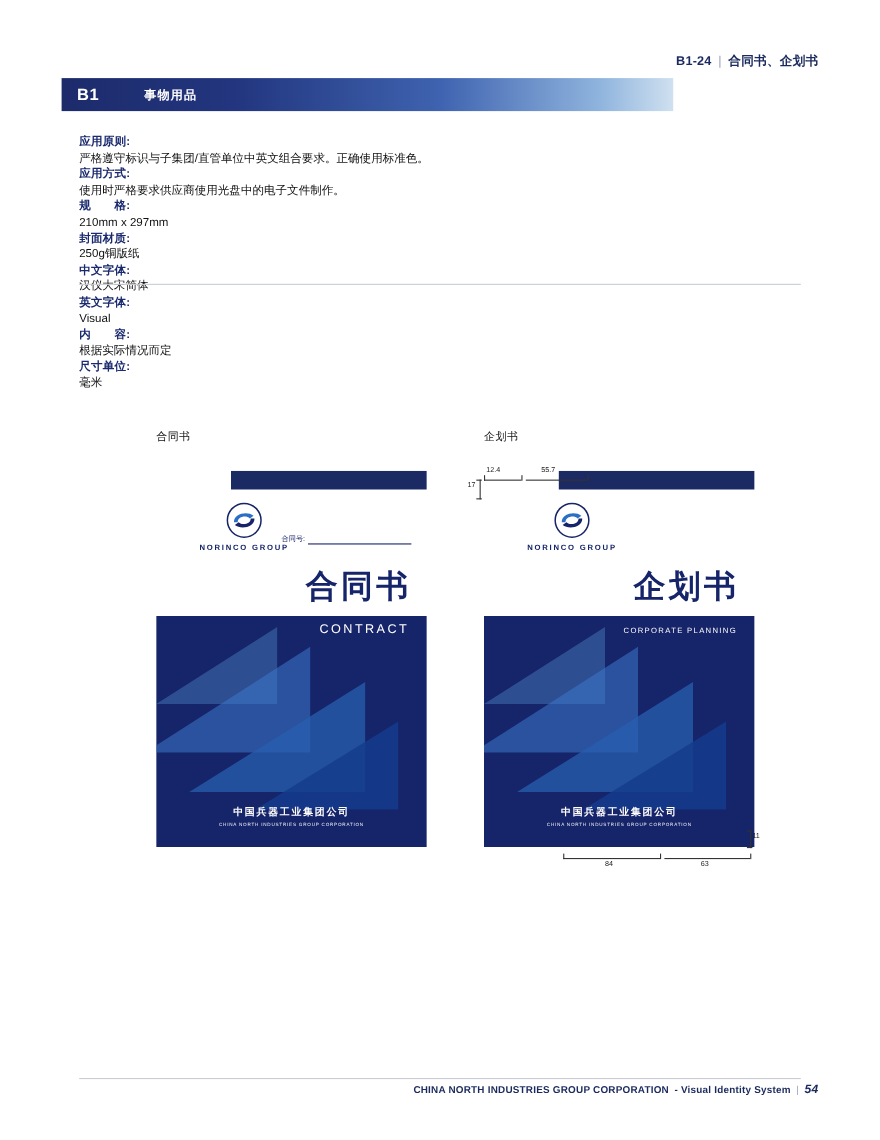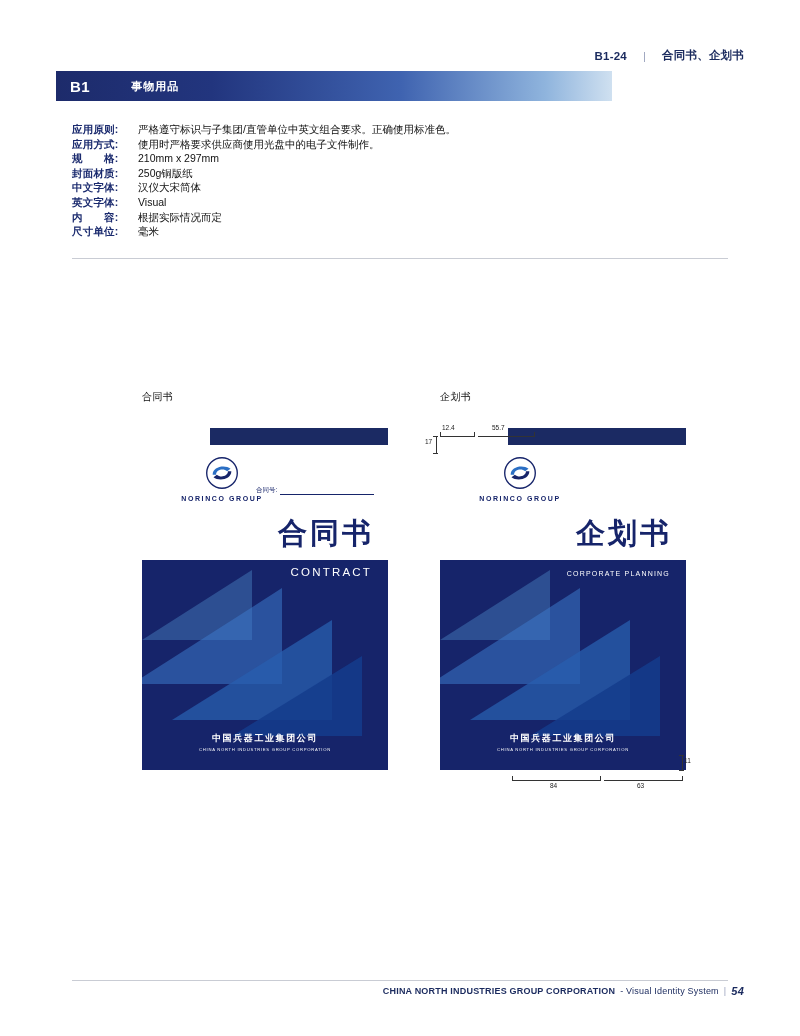--- a/index.html
+++ b/index.html
@@ -20,21 +20,21 @@
   .page-header {
     position: absolute;
     top: 48px;
     right: 56px;
     font-size: 11.5px;
     font-weight: bold;
     color: #1a2a5e;
     letter-spacing: 0.2px;
     display: flex;
     align-items: center;
-    gap: 16px;
+    gap: 6px;
   }
   .page-header .sep {
     color: #9aa3bd;
     font-weight: normal;
   }
 
   .title-band {
     position: absolute;
     left: 56px;
     top: 71px;
@@ -65,20 +65,21 @@
     position: absolute;
     left: 72px;
     top: 122px;
     font-size: 10.5px;
     line-height: 14.6px;
     color: #1a2a6e;
   }
   .spec-row {
     display: flex;
     white-space: nowrap;
+    flex-direction: column;
   }
   .spec-label {
     width: 66px;
     color: #1a2a6e;
     font-weight: bold;
     letter-spacing: 0.2px;
     flex: 0 0 auto;
   }
   .spec-value {
     color: #111111;
@@ -291,21 +292,21 @@
     right: 56px;
     top: 985px;
     font-size: 9px;
     color: #1a2a5e;
     display: flex;
     align-items: center;
     gap: 5px;
     letter-spacing: 0.2px;
   }
   .footer .f-strong { font-weight: bold; }
-  .footer .f-light { font-weight: normal; color: #1a2a5e; }
+  .footer .f-light { font-weight: bold; color: #1a2a5e; }
   .footer .f-sep { color: #9aa3bd; }
   .footer .f-page { font-weight: bold; font-size: 11px; font-style: italic; }
 </style>
 </head>
 <body>
 
 <div class="page-header">
   <span>B1-24</span>
   <span class="sep">|</span>
   <span>合同书、企划书</span>

